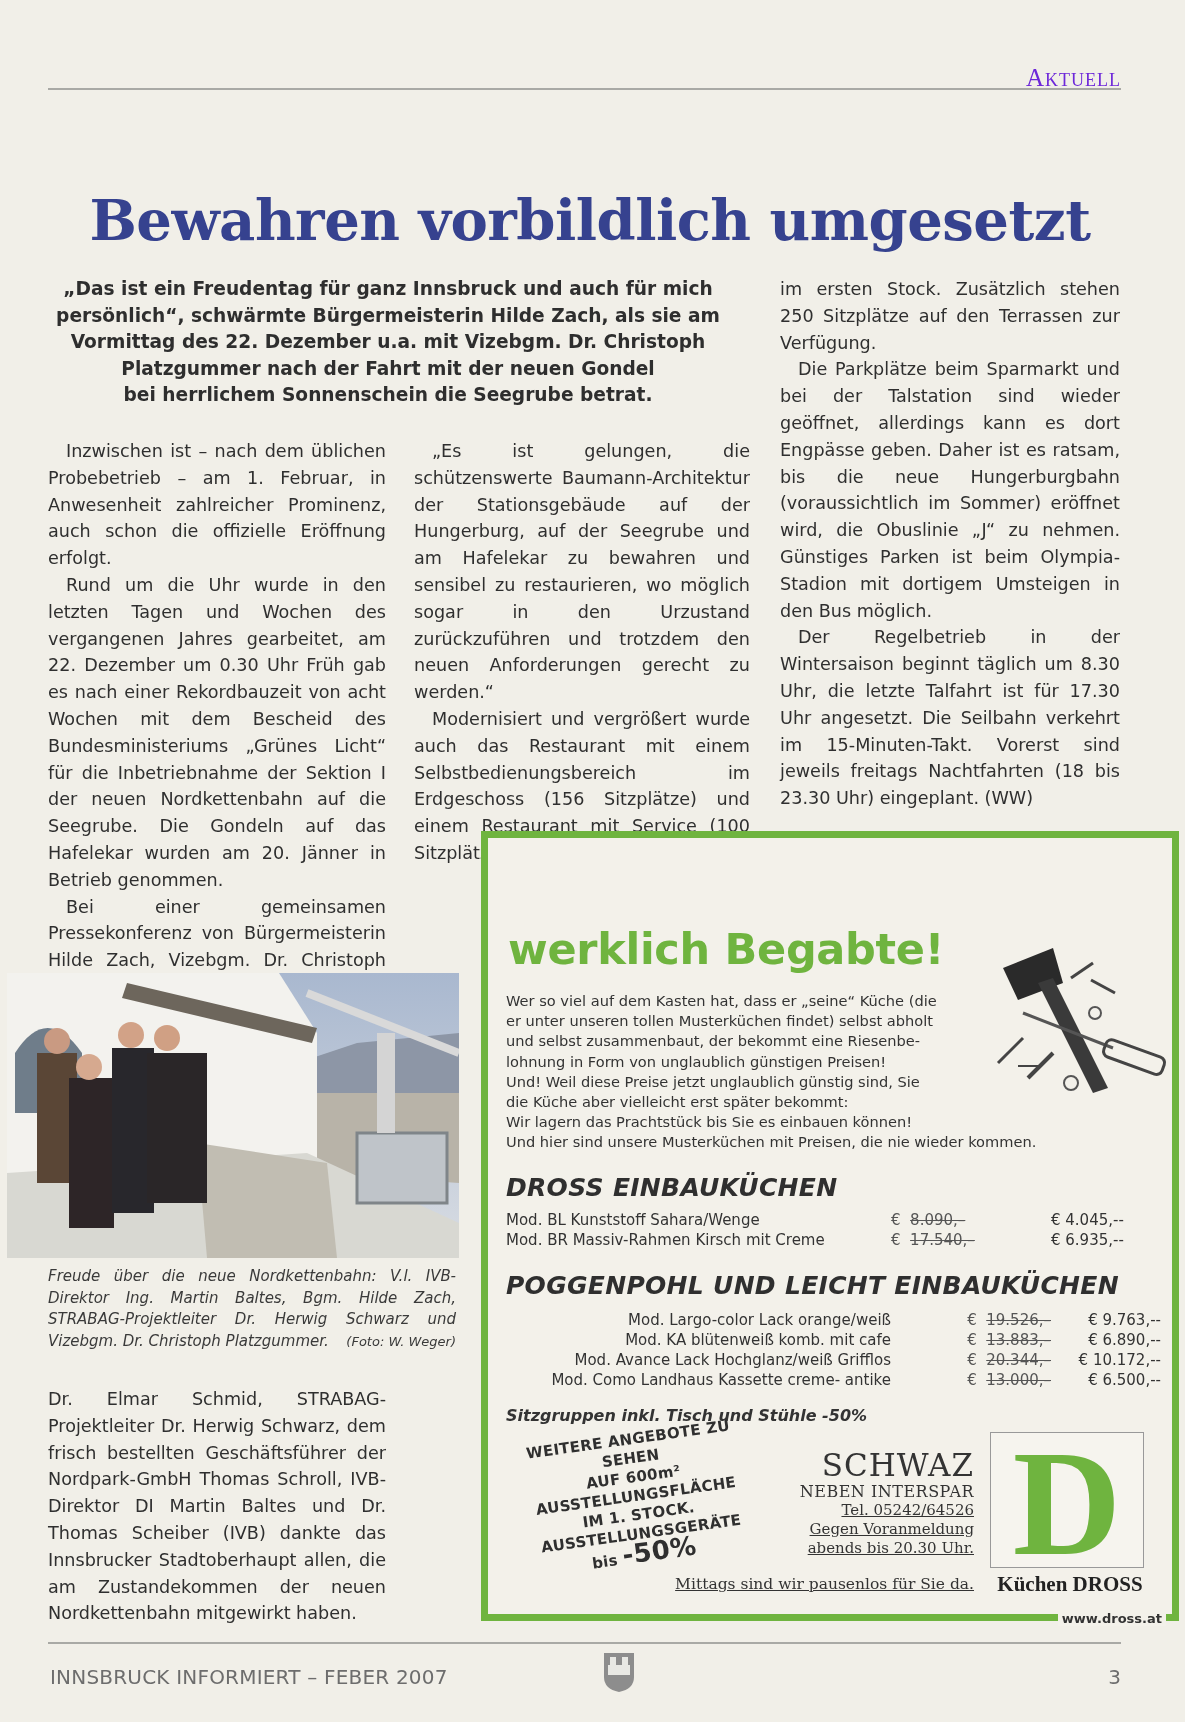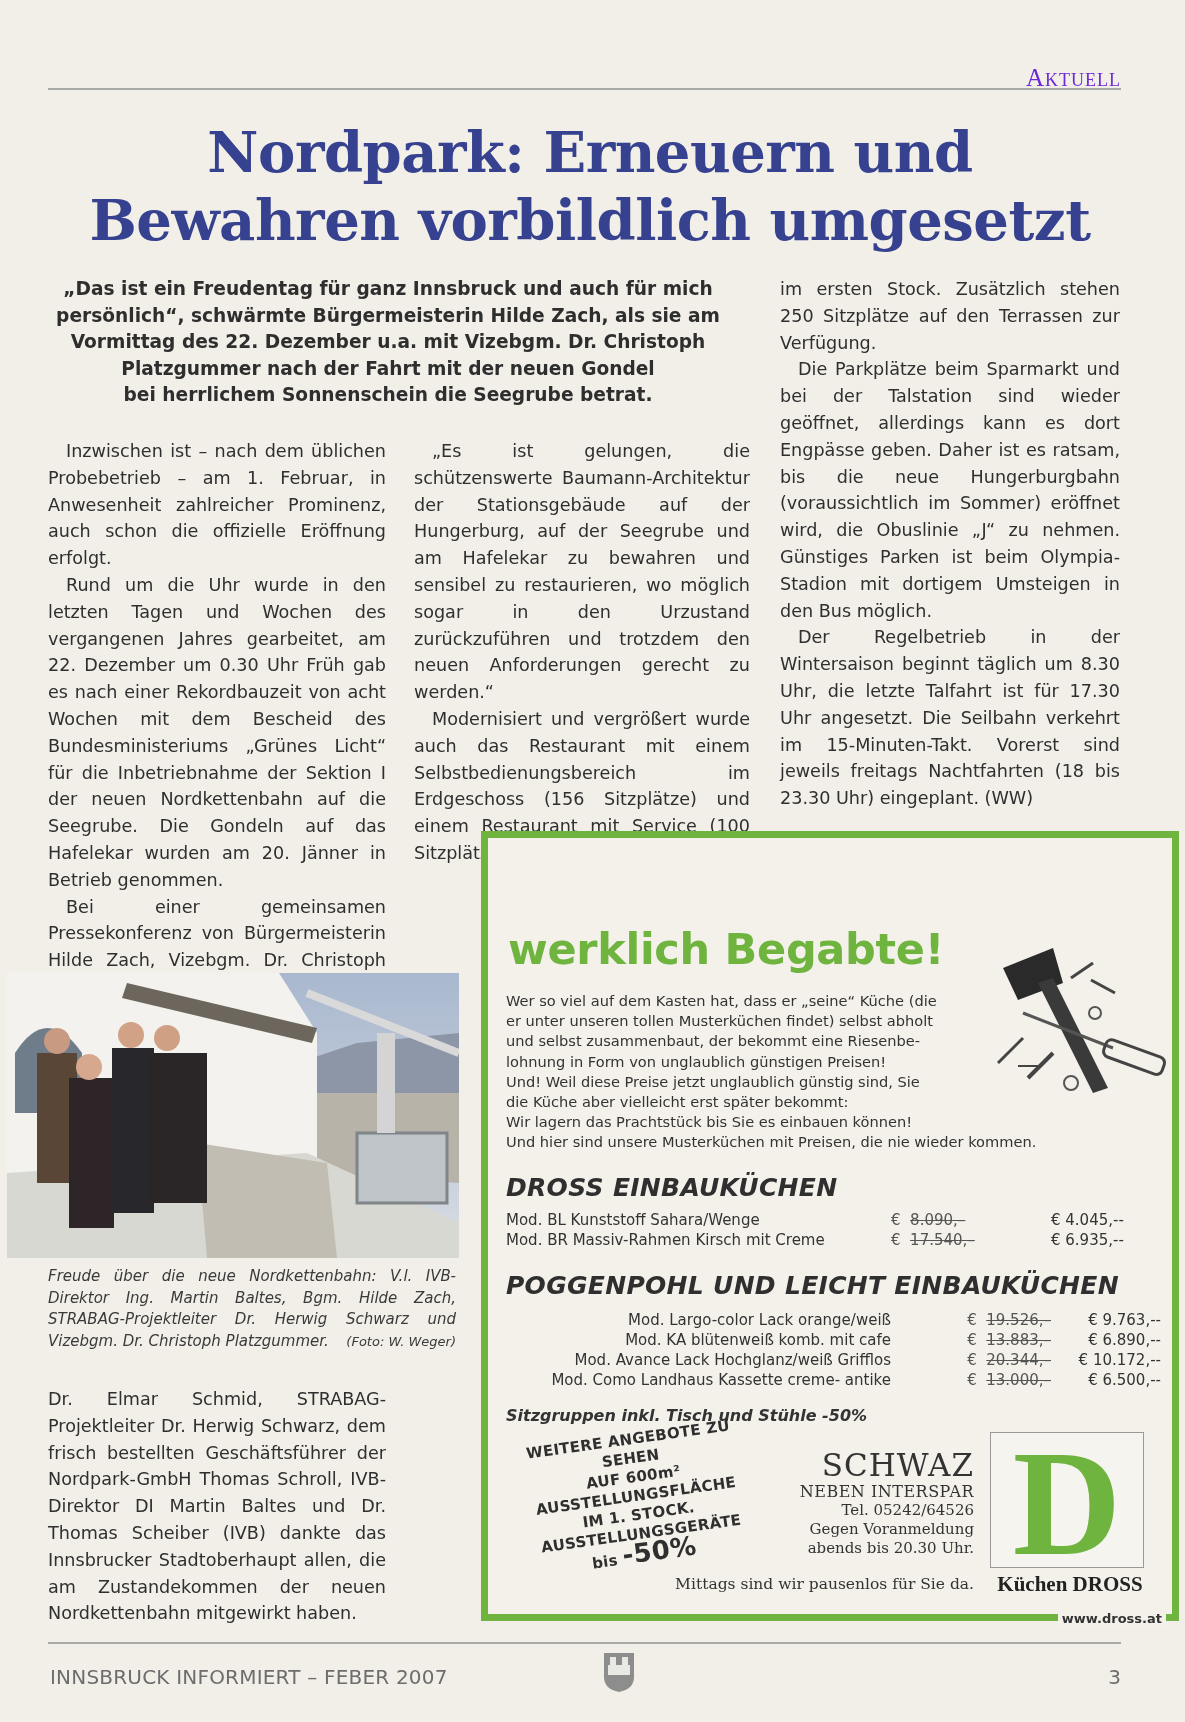--- a/index.html
+++ b/index.html
@@ -37,42 +37,42 @@
   .price-row .model { width: 385px; white-space: nowrap; overflow: hidden; }
   .price-row .old { width: 160px; color: #555; }
   .price-row .old .num { text-decoration: line-through; text-decoration-color: #555; }
   .price-row .new { width: 110px; }
   .sitz { position: absolute; left: 18px; top: 568px; font-family: "DejaVu Sans", sans-serif; font-weight: bold; font-style: italic; font-size: 16px; color: #333; }
 
   .stamp { position: absolute; left: 15px; top: 610px; width: 250px; transform: rotate(-8deg); transform-origin: left top; font-family: "DejaVu Sans", sans-serif; font-weight: bold; font-size: 15px; line-height: 19px; color: #2f2f2f; text-align: center; letter-spacing: 0.3px; }
   .stamp .big { font-size: 26px; }
   .shop { position: absolute; right: 198px; top: 610px; text-align: right; font-family: "DejaVu Serif", serif; color: #333; }
   .shop .city { font-size: 31px; line-height: 34px; letter-spacing: 1px; }
-  .shop .line { font-size: 15px; line-height: 19px; }
+  .shop .line { font-size: 15px; line-height: 19px; text-decoration: underline; }
   .shop .nearby { font-size: 16px; line-height: 19px; letter-spacing: 0.5px; }
   .shop .midday { position: absolute; right: 0; top: 127px; white-space: nowrap; font-size: 15.5px; }
 
   .logo { position: absolute; left: 502px; top: 594px; width: 160px; height: 170px; }
   .logo-box { position: absolute; left: 0; top: 0; width: 154px; height: 136px; border: 1px solid #999; background: #f6f4ee; display: flex; align-items: center; justify-content: center; }
   .logo-d { font-family: "Liberation Serif", serif; font-weight: bold; font-size: 150px; line-height: 1; color: #6fb43f; margin-top: 6px; }
   .logo-name { position: absolute; left: -4px; top: 140px; width: 168px; text-align: center; font-family: "Liberation Serif", serif; font-weight: bold; font-size: 21px; color: #222; white-space: nowrap; }
   .url { position: absolute; right: 6px; bottom: -12px; background: #f3f1ea; padding: 0 4px; font-family: "DejaVu Sans", sans-serif; font-weight: bold; font-size: 13px; color: #333; }
 
   .footer-left { position: absolute; left: 50px; top: 1665px; font-family: "DejaVu Sans", sans-serif; font-size: 20px; color: #6d6d6d; letter-spacing: 0.2px; }
   .footer-crest { position: absolute; left: 602px; top: 1651px; width: 34px; height: 42px; }
   .footer-page { position: absolute; right: 64px; top: 1665px; font-family: "DejaVu Sans", sans-serif; font-size: 20px; color: #6d6d6d; }
 </style>
 </head>
 <body>
 
 <div class="section-label">Aktuell</div>
 <div class="rule-top"></div>
 
 <h1 class="headline">
-  <span>Nordpark: Erneuern und</span><br>
+  <br>
   <span>Bewahren vorbildlich umgesetzt</span>
 </h1>
 
 <div class="lead">
   <span>„Das ist ein Freudentag für ganz Innsbruck und auch für mich</span><br>
   <span>persönlich“, schwärmte Bürgermeisterin Hilde Zach, als sie am</span><br>
   <span>Vormittag des 22. Dezember u.a. mit Vizebgm. Dr. Christoph</span><br>
   <span>Platzgummer nach der Fahrt mit der neuen Gondel</span><br>
   <span>bei herrlichem Sonnenschein die Seegrube betrat.</span>
 </div>

